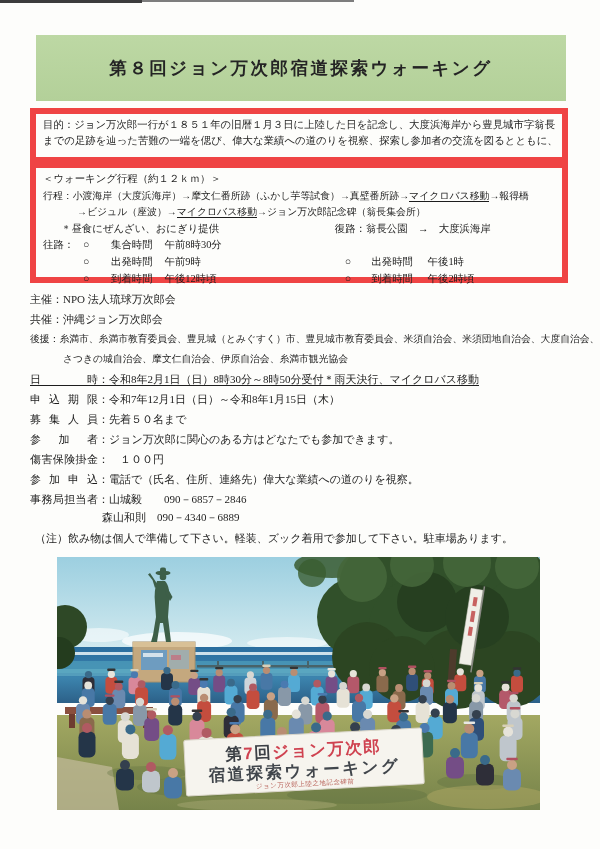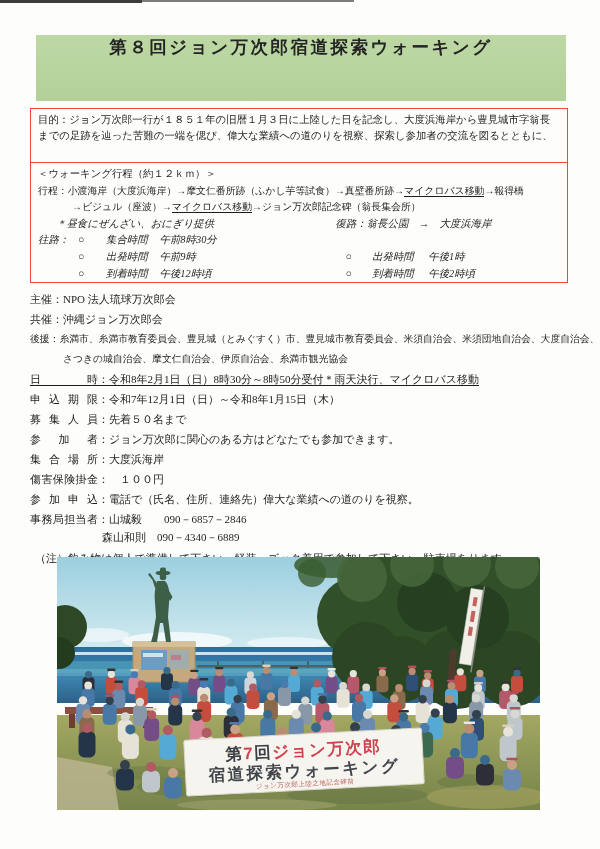--- a/index.html
+++ b/index.html
@@ -1,32 +1,32 @@
 <!DOCTYPE html>
 <html><head>
 <meta charset="utf-8">
 <style>
   html,body{margin:0;padding:0;background:#ffffff;}
   .page{position:relative;width:600px;height:849px;margin:0 auto;background:#fdfdfb;
         font-family:"Liberation Serif","DejaVu Serif",serif;color:#1d1d1d;overflow:hidden;}
   .scan-a{position:absolute;left:0;top:0;width:142px;height:3px;background:#3c3c3c;}
   .scan-b{position:absolute;left:142px;top:0;width:212px;height:2px;background:#7d7d7d;}
   .banner{position:absolute;left:36px;top:35px;width:530px;height:66px;
-          background:linear-gradient(#bdd8a4,#b3d099);display:flex;align-items:flex-start;justify-content:center;}
+          background:linear-gradient(#bdd8a4,#b3d099);display:flex;align-items:center;justify-content:center;}
   .banner-title{font-size:17.5px;font-weight:bold;letter-spacing:2.5px;color:#242424;}
-  .box{position:absolute;left:30px;width:538px;border:1px solid #ef4444;background:#fdfdfb;
+  .box{position:absolute;left:30px;width:538px;border:6px solid #ef4444;background:#fdfdfb;
        box-sizing:border-box;font-size:10.4px;}
   .box-purpose{top:108px;height:55px;padding:3px 7px;line-height:15.8px;}
   .box-itin{top:162px;height:121px;padding:3px 7px;line-height:16.6px;}
   .nowrap{white-space:nowrap;}
   .route{font-size:9.9px;}
   .u{border-bottom:1px solid #1d1d1d;}
   .route2{padding-left:34px;}
   .lunch{padding-left:18px;}
-  .srow{display:flex;font-style:italic;}
+  .srow{display:flex;}
   .s-left{width:57%;display:flex;white-space:nowrap;}
   .s-right{width:43%;white-space:nowrap;}
   .s-pre{display:inline-block;width:40px;}
   .s-bul{display:inline-block;width:28px;}
   .s-lab{display:inline-block;margin-right:12px;}
   .ret-sub{padding-left:26px;}
   .r-bul{display:inline-block;width:24px;padding-left:10px;}
   .info{position:absolute;left:30px;top:289px;width:548px;font-size:11px;}
   .irow{line-height:20px;white-space:nowrap;}
   .small-line{font-size:9.8px;}
@@ -119,23 +119,20 @@
       <span class="u"><span class="dl-label">日時</span><span>：令和8年2月1日（日）8時30分～8時50分受付</span></span><span class="u note-dt">＊雨天決行、マイクロバス移動</span>
     </div>
     <div class="irow">
       <span class="dl-label">申込期限</span><span>：令和7年12月1日（日）～令和8年1月15日（木）</span>
     </div>
     <div class="irow">
       <span class="dl-label">募集人員</span><span>：先着５０名まで</span>
     </div>
     <div class="irow">
       <span class="dl-label">参加者</span><span>：ジョン万次郎に関心のある方はどなたでも参加できます。</span>
-    </div>
-    <div class="irow">
-      <span class="dl-label">集合場所</span><span>：大度浜海岸</span>
     </div>
     <div class="irow">
       <span class="dl-label">傷害保険掛金</span><span>：　１００円</span>
     </div>
     <div class="irow">
       <span class="dl-label">参加申込</span><span>：電話で（氏名、住所、連絡先）偉大な業績への道のりを視察。</span>
     </div>
     <div class="irow">
       <span class="dl-label">事務局担当者</span><span>：山城毅　　090－6857－2846</span>
     </div>

